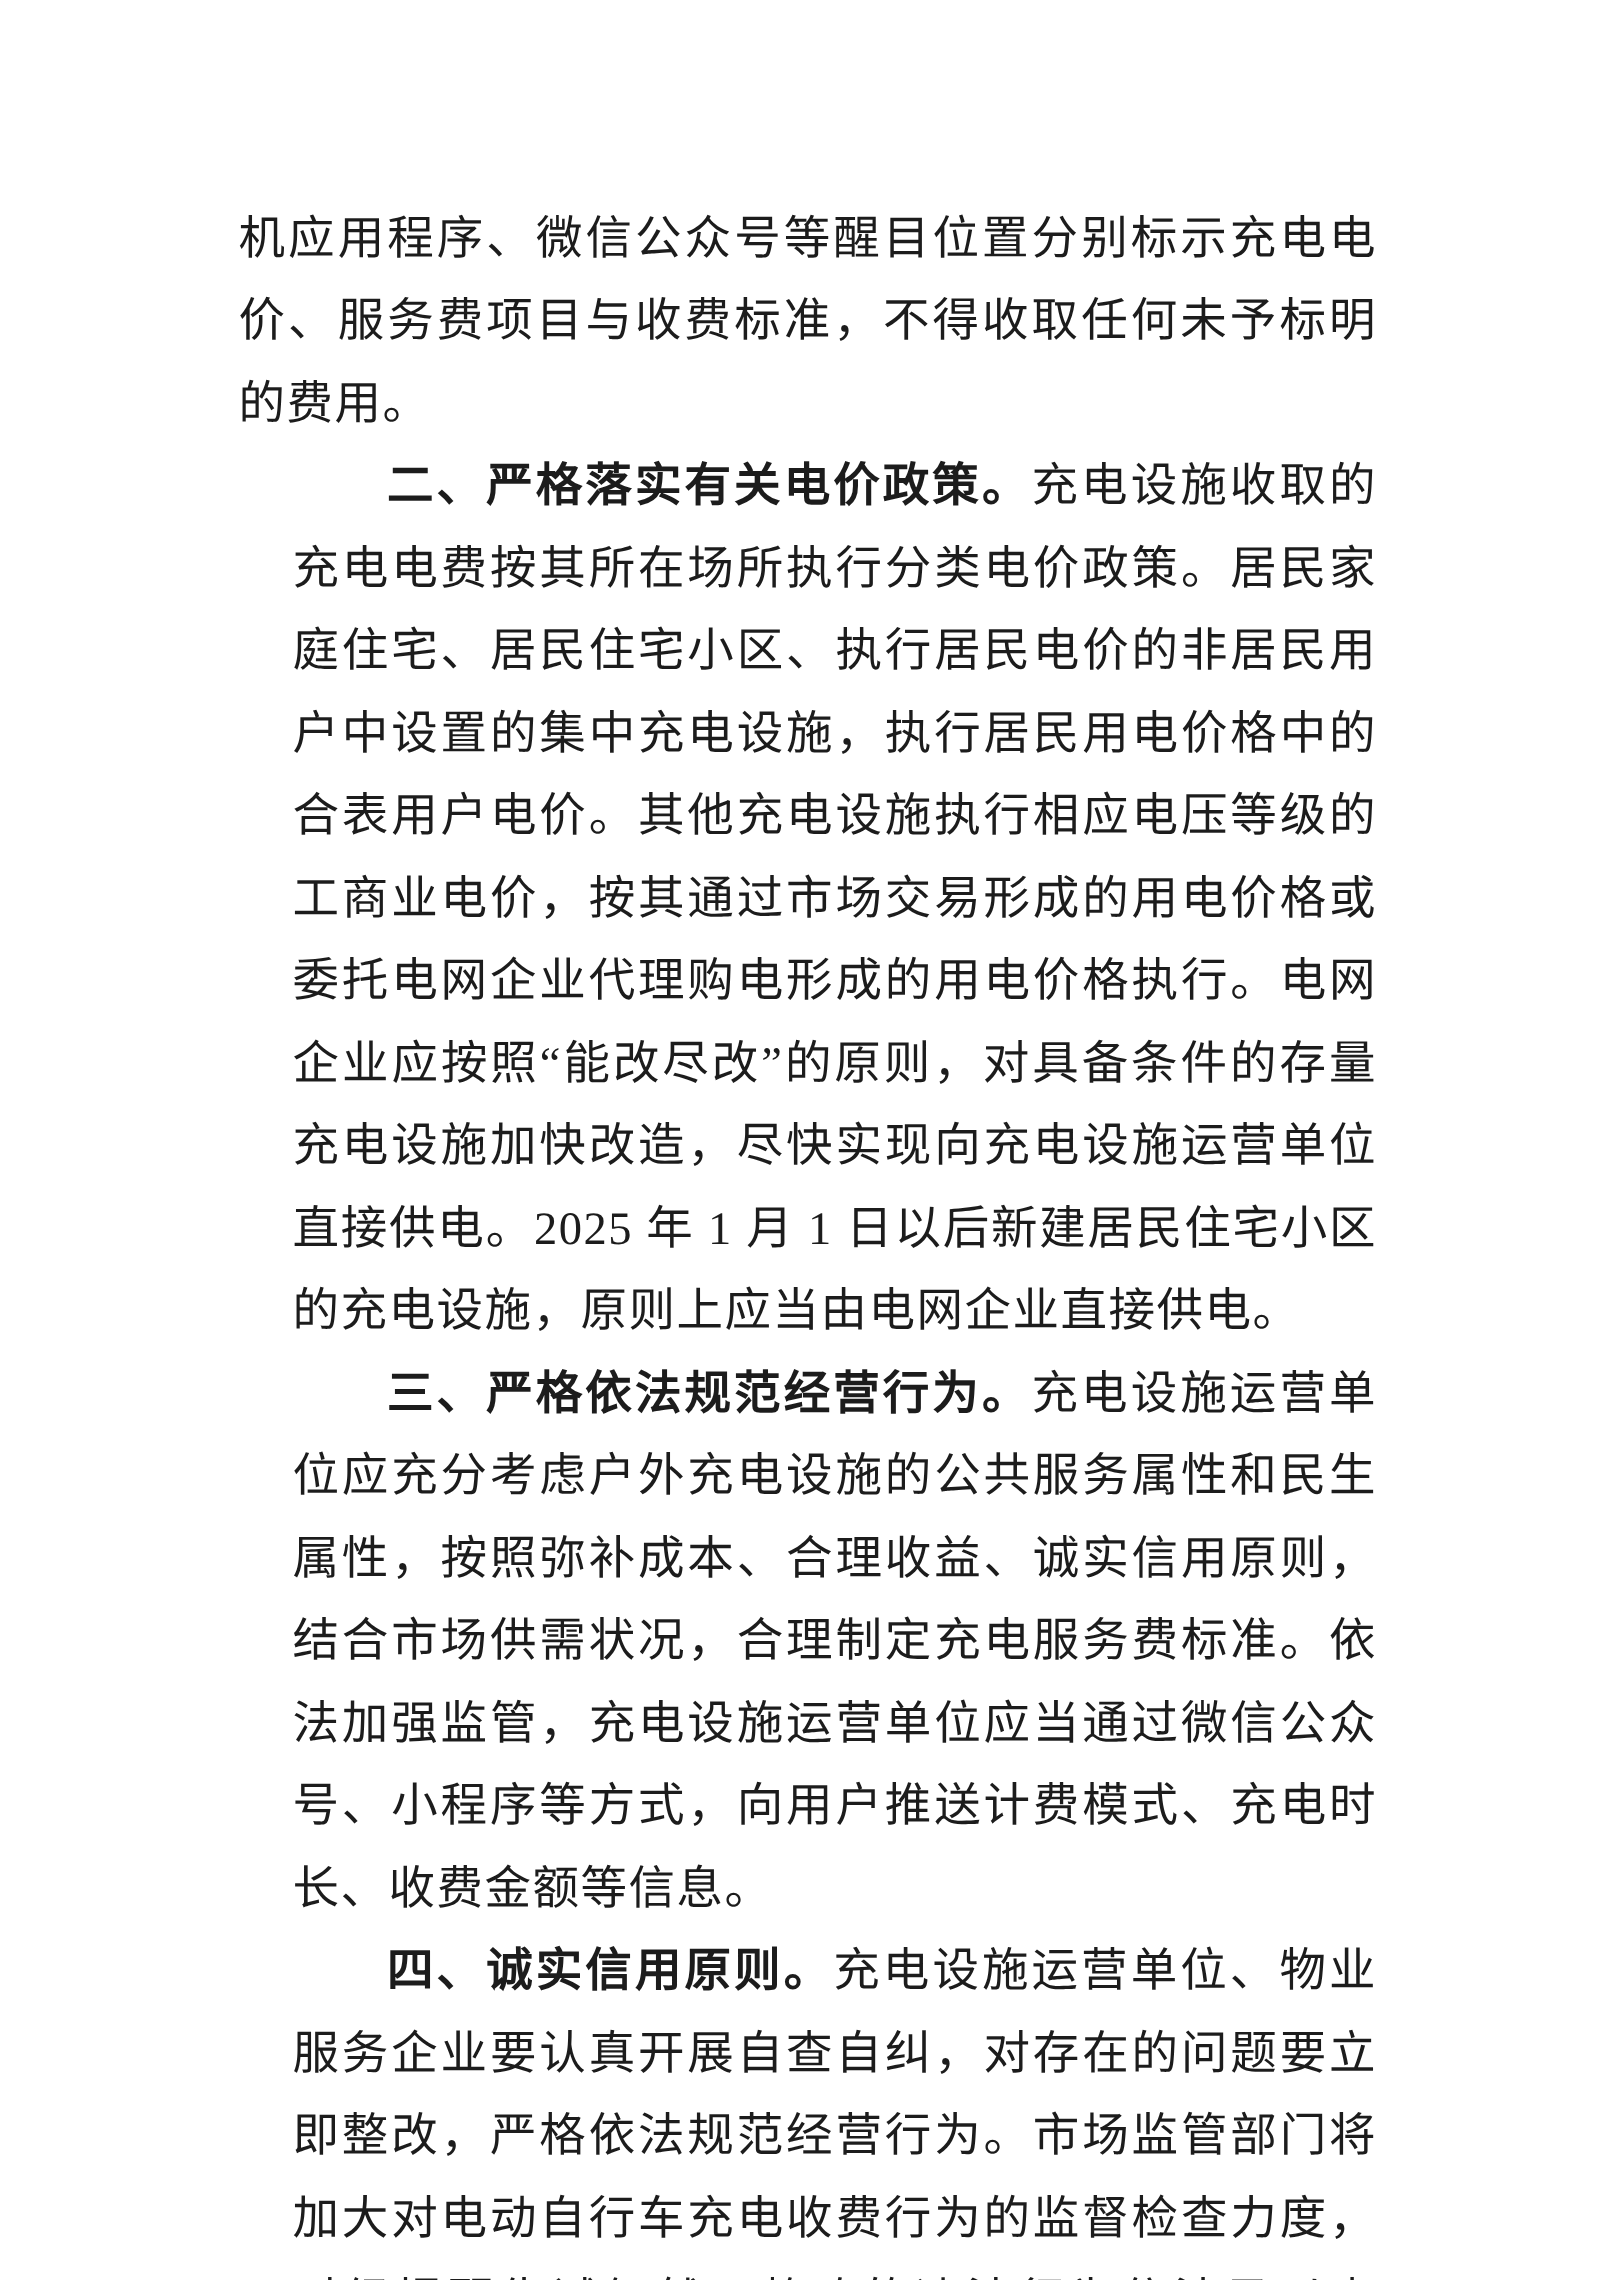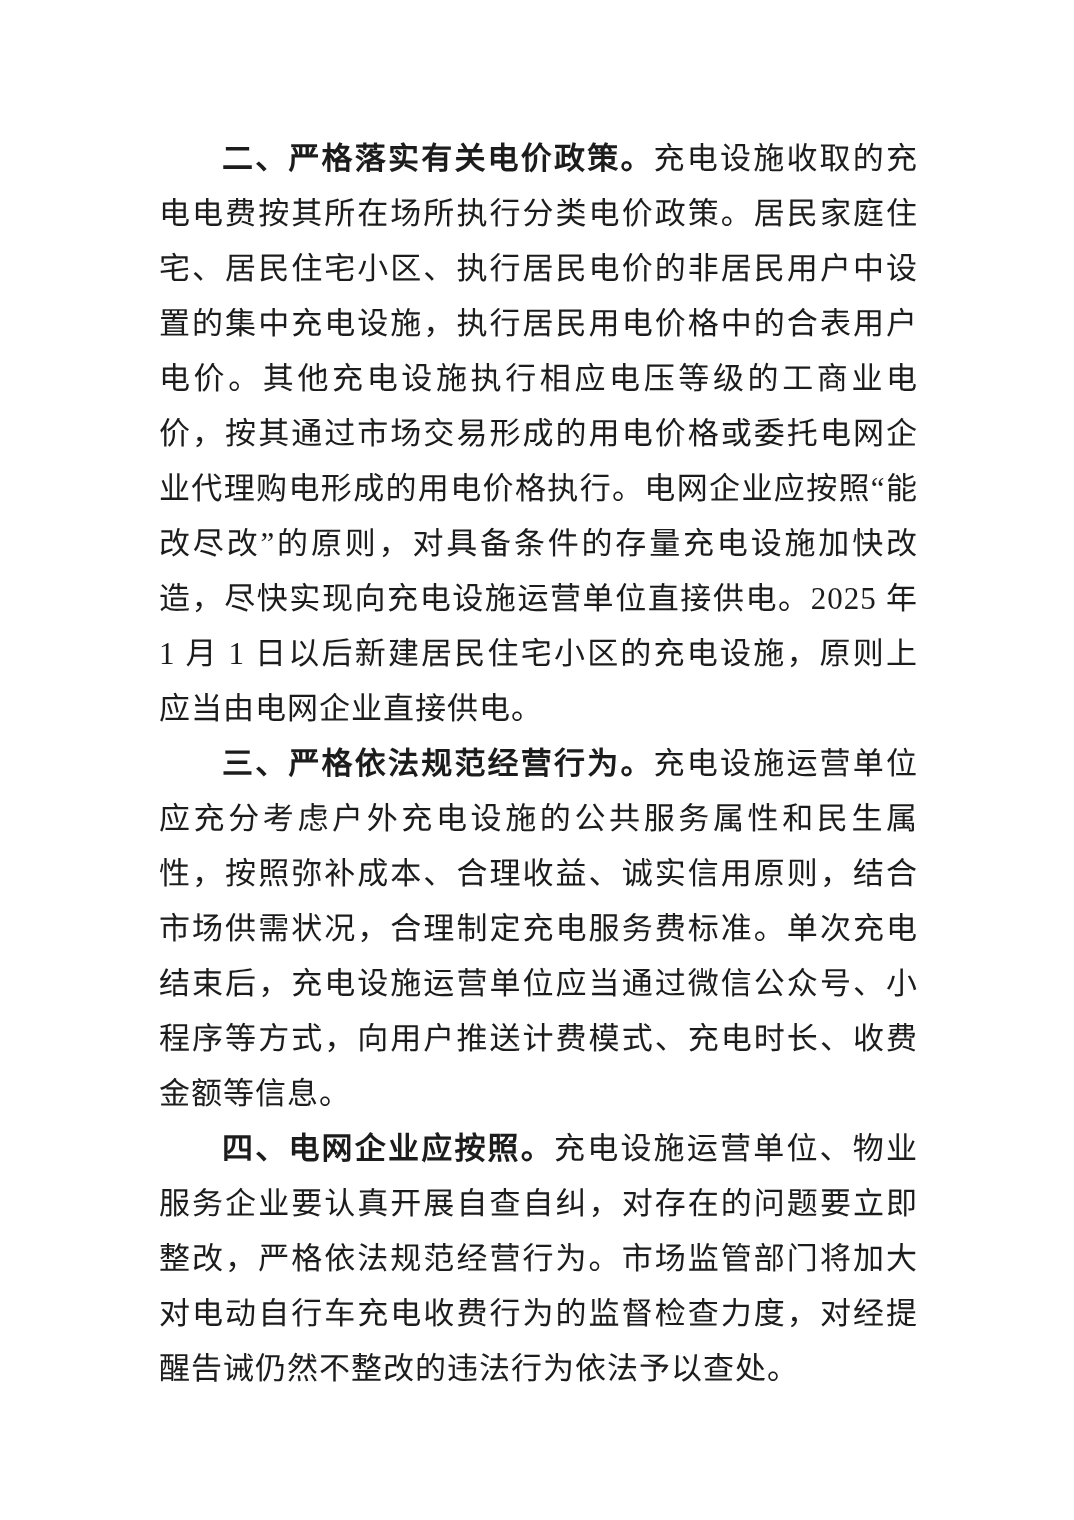--- a/index.html
+++ b/index.html
@@ -24,31 +24,33 @@
     color: #1c1c1c;
     text-align: justify;
     letter-spacing: 1px;
   }
   .para {
     margin: 0;
     padding: 0;
   }
   .para.indent {
     text-indent: 63px; 
+    margin-left: 36px;
   }
   .lead {
     font-weight: 700;
     font-family: "Liberation Sans", "DejaVu Sans", sans-serif;
   }
 </style>
 </head>
 <body>
 
 <div class="page">
 
+  <p class="para"><span class="lead"></span><span>机应用程序、微信公众号等醒目位置分别标示充电电价、服务费项目与收费标准，不得收取任何未予标明的费用。</span></p>
 
   <p class="para indent"><span class="lead">二、严格落实有关电价政策。</span><span>充电设施收取的充电电费按其所在场所执行分类电价政策。居民家庭住宅、居民住宅小区、执行居民电价的非居民用户中设置的集中充电设施，执行居民用电价格中的合表用户电价。其他充电设施执行相应电压等级的工商业电价，按其通过市场交易形成的用电价格或委托电网企业代理购电形成的用电价格执行。电网企业应按照“能改尽改”的原则，对具备条件的存量充电设施加快改造，尽快实现向充电设施运营单位直接供电。2025 年 1 月 1 日以后新建居民住宅小区的充电设施，原则上应当由电网企业直接供电。</span></p>
 
-  <p class="para indent"><span class="lead">三、严格依法规范经营行为。</span><span>充电设施运营单位应充分考虑户外充电设施的公共服务属性和民生属性，按照弥补成本、合理收益、诚实信用原则，结合市场供需状况，合理制定充电服务费标准。单次充电结束后，充电设施运营单位应当通过微信公众号、小程序等方式，向用户推送计费模式、充电时长、收费金额等信息。</span></p>
+  <p class="para indent"><span class="lead">三、严格依法规范经营行为。</span><span>充电设施运营单位应充分考虑户外充电设施的公共服务属性和民生属性，按照弥补成本、合理收益、诚实信用原则，结合市场供需状况，合理制定充电服务费标准。依法加强监管，充电设施运营单位应当通过微信公众号、小程序等方式，向用户推送计费模式、充电时长、收费金额等信息。</span></p>
 
-  <p class="para indent"><span class="lead">四、电网企业应按照。</span><span>充电设施运营单位、物业服务企业要认真开展自查自纠，对存在的问题要立即整改，严格依法规范经营行为。市场监管部门将加大对电动自行车充电收费行为的监督检查力度，对经提醒告诫仍然不整改的违法行为依法予以查处。</span></p>
+  <p class="para indent"><span class="lead">四、诚实信用原则。</span><span>充电设施运营单位、物业服务企业要认真开展自查自纠，对存在的问题要立即整改，严格依法规范经营行为。市场监管部门将加大对电动自行车充电收费行为的监督检查力度，对经提醒告诫仍然不整改的违法行为依法予以查处。</span></p>
 
 </div>
 
 </body></html>

